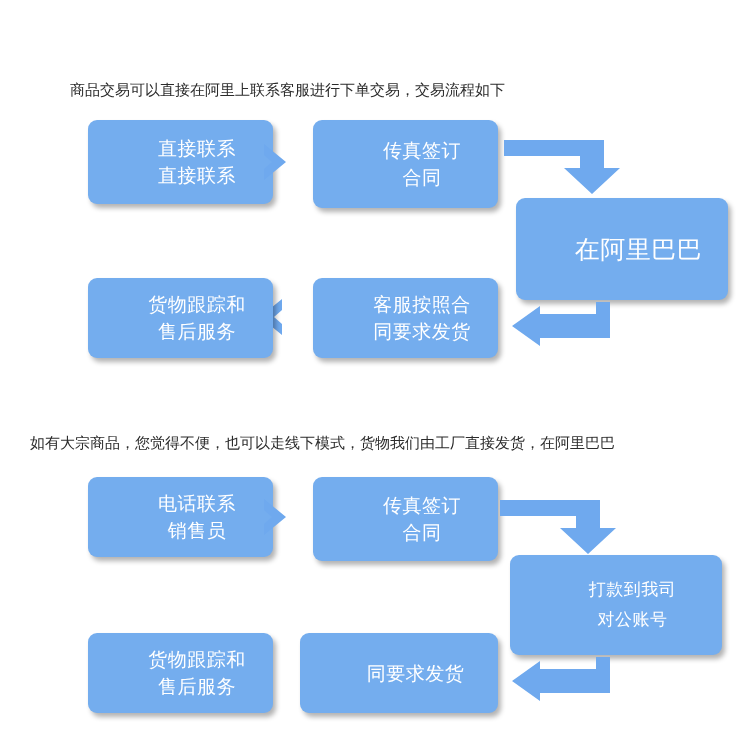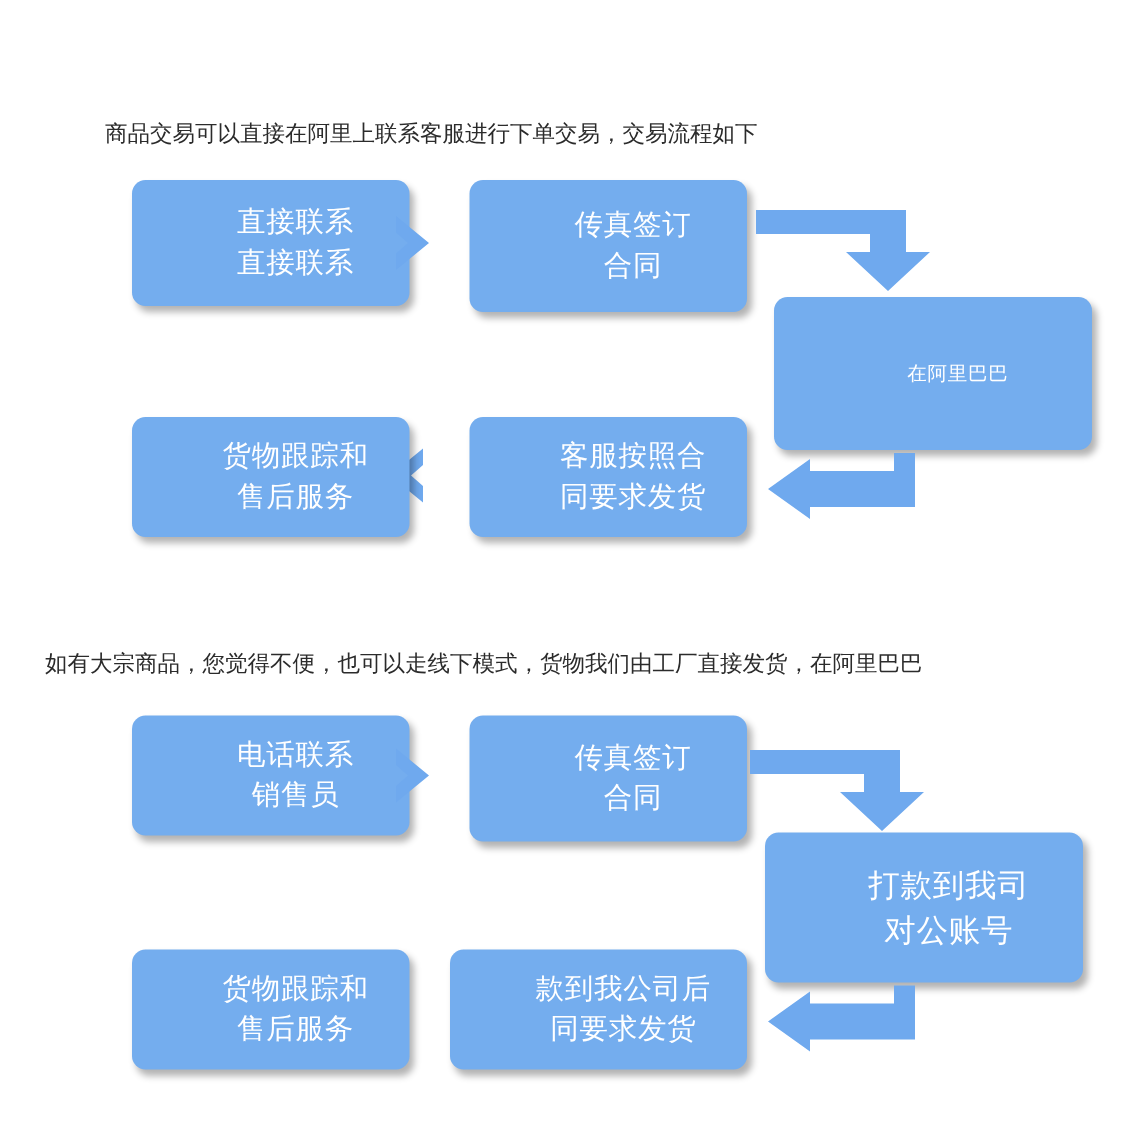--- a/index.html
+++ b/index.html
@@ -106,21 +106,21 @@
     <span>传真签订</span>
     <span>合同</span>
   </div>
 
   <div class="elbow" style="left:500px; top:130px; width:130px; height:66px;">
     <svg viewBox="0 0 130 66" xmlns="http://www.w3.org/2000/svg">
       <path d="M4 10 L104 10 L104 38 L120 38 L92 64 L64 38 L80 38 L80 26 L4 26 Z" fill="#6fa9ee"></path>
     </svg>
   </div>
 
-  <div class="box" style="left:516px; top:198px; width:179px; height:102px; font-size:13px; line-height:30px;">
+  <div class="box" style="left:516px; top:198px; width:179px; height:102px; font-size:25px; line-height:30px;">
     <span>在阿里巴巴</span>
   </div>
 
   <div class="elbow" style="left:500px; top:300px; width:130px; height:48px;">
     <svg viewBox="0 0 130 48" xmlns="http://www.w3.org/2000/svg">
       <path d="M110 2 L110 38 L40 38 L40 46 L12 26 L40 6 L40 14 L96 14 L96 2 Z" fill="#6fa9ee"></path>
     </svg>
   </div>
 
   <div class="box" style="left:313px; top:278px; width:152px; height:80px;">
@@ -156,33 +156,32 @@
     <span>传真签订</span>
     <span>合同</span>
   </div>
 
   <div class="elbow" style="left:496px; top:490px; width:130px; height:66px;">
     <svg viewBox="0 0 130 66" xmlns="http://www.w3.org/2000/svg">
       <path d="M4 10 L104 10 L104 38 L120 38 L92 64 L64 38 L80 38 L80 26 L4 26 Z" fill="#6fa9ee"></path>
     </svg>
   </div>
 
-  <div class="box" style="left:510px; top:555px; width:179px; height:100px; font-size:21px; line-height:30px;font-family:Liberation Serif, serif;">
+  <div class="box" style="left:510px; top:555px; width:179px; height:100px; font-size:17px; line-height:30px;font-family:Liberation Serif, serif;">
     <span>打款到我司</span>
     <span>对公账号</span>
   </div>
 
   <div class="elbow" style="left:500px; top:655px; width:130px; height:48px;">
     <svg viewBox="0 0 130 48" xmlns="http://www.w3.org/2000/svg">
       <path d="M110 2 L110 38 L40 38 L40 46 L12 26 L40 6 L40 14 L96 14 L96 2 Z" fill="#6fa9ee"></path>
     </svg>
   </div>
 
   <div class="box" style="left:300px; top:633px; width:165px; height:80px;">
-    <span>款到我公司后</span>
     <span>同要求发货</span>
   </div>
 
   <div class="chev" style="left:242px; top:650px;">
     <svg viewBox="0 0 36 46" xmlns="http://www.w3.org/2000/svg">
       <path d="M30 5 L8 23 L30 41 L30 30 L22 23 L30 16 Z" fill="#6fa9ee"></path>
     </svg>
   </div>
 
   <div class="box" style="left:88px; top:633px; width:152px; height:80px;">

